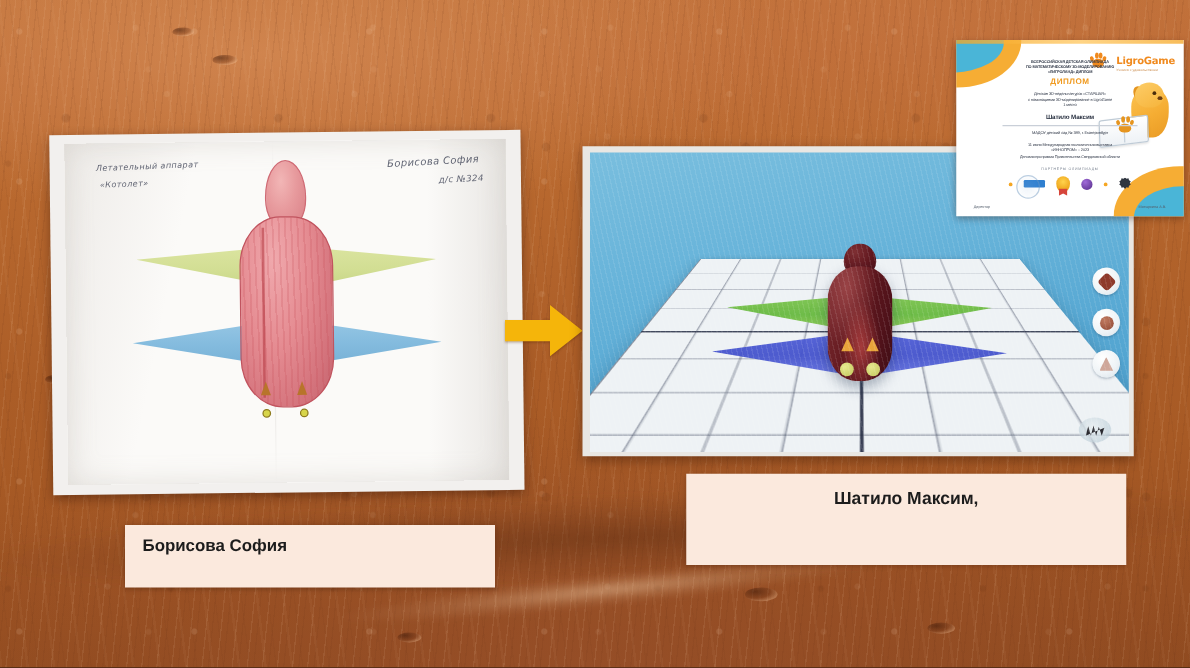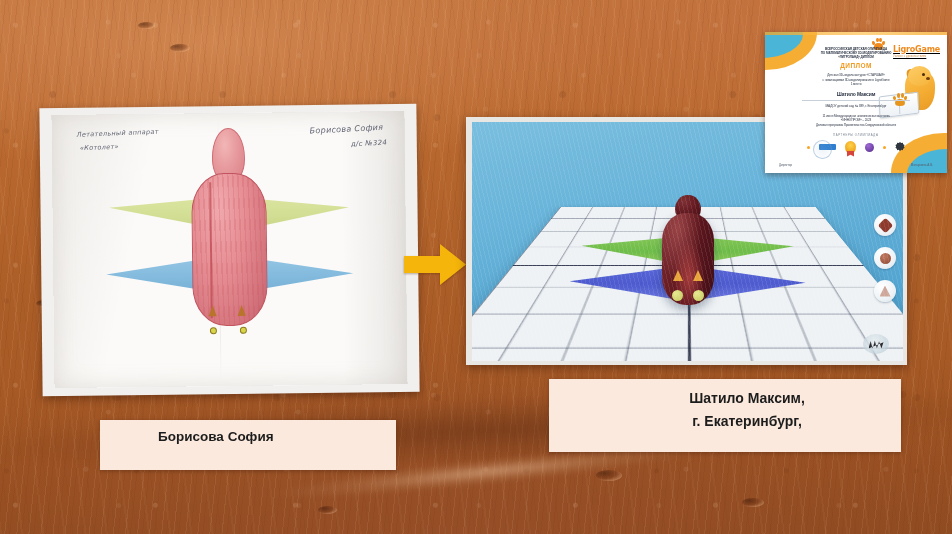--- a/index.html
+++ b/index.html
@@ -501,21 +501,21 @@
     width: 19px; height: 19px;
     border-radius: 50%;
     border: 1px solid rgba(110,150,190,.45);
     background: radial-gradient(circle, rgba(150,185,220,.16) 0%, rgba(150,185,220,.04) 70%, rgba(0,0,0,0) 100%);
   }
 
   
   .cert-brand {
     position: absolute;
     right: 7px; top: 6px;
-    display: flex; gap: 8px; text-decoration: underline;
+    display: flex; align-items: center; gap: 8px;
   }
   .paw {
     position: relative;
     width: 13px; height: 12px;
   }
   .paw .pad {
     position: absolute;
     background: #f08a1e;
     border-radius: 50%;
   }
@@ -609,21 +609,21 @@
     text-align: left;
   }
   #caption-right {
     left: 549px; top: 379px;
     width: 352px; height: 73px;
     padding: 8px 0 0 0;
     font-size: 14px;
     line-height: 1.65;
     text-align: center;
   }
-  .caption div { white-space: nowrap; padding-left: 44px; }
+  .caption div { white-space: nowrap; }
 </style>
 </head>
 <body>
 
 <div id="slide">
 
   <div class="mars-base"></div>
   <div class="mars-streaks"></div>
   <div class="mars-streaks2"></div>
   <div class="mars-grain"></div>
@@ -765,16 +765,15 @@
     </div>
     <div class="cert-stamp"></div>
   </div>
 
   <div class="caption" id="caption-left">
     <div>Борисова София</div>
   </div>
 
   <div class="caption" id="caption-right">
     <div>Шатило Максим,</div>
-    <div>г. Екатеринбург,</div>
   </div>
 
 </div>
 
 </body></html>

